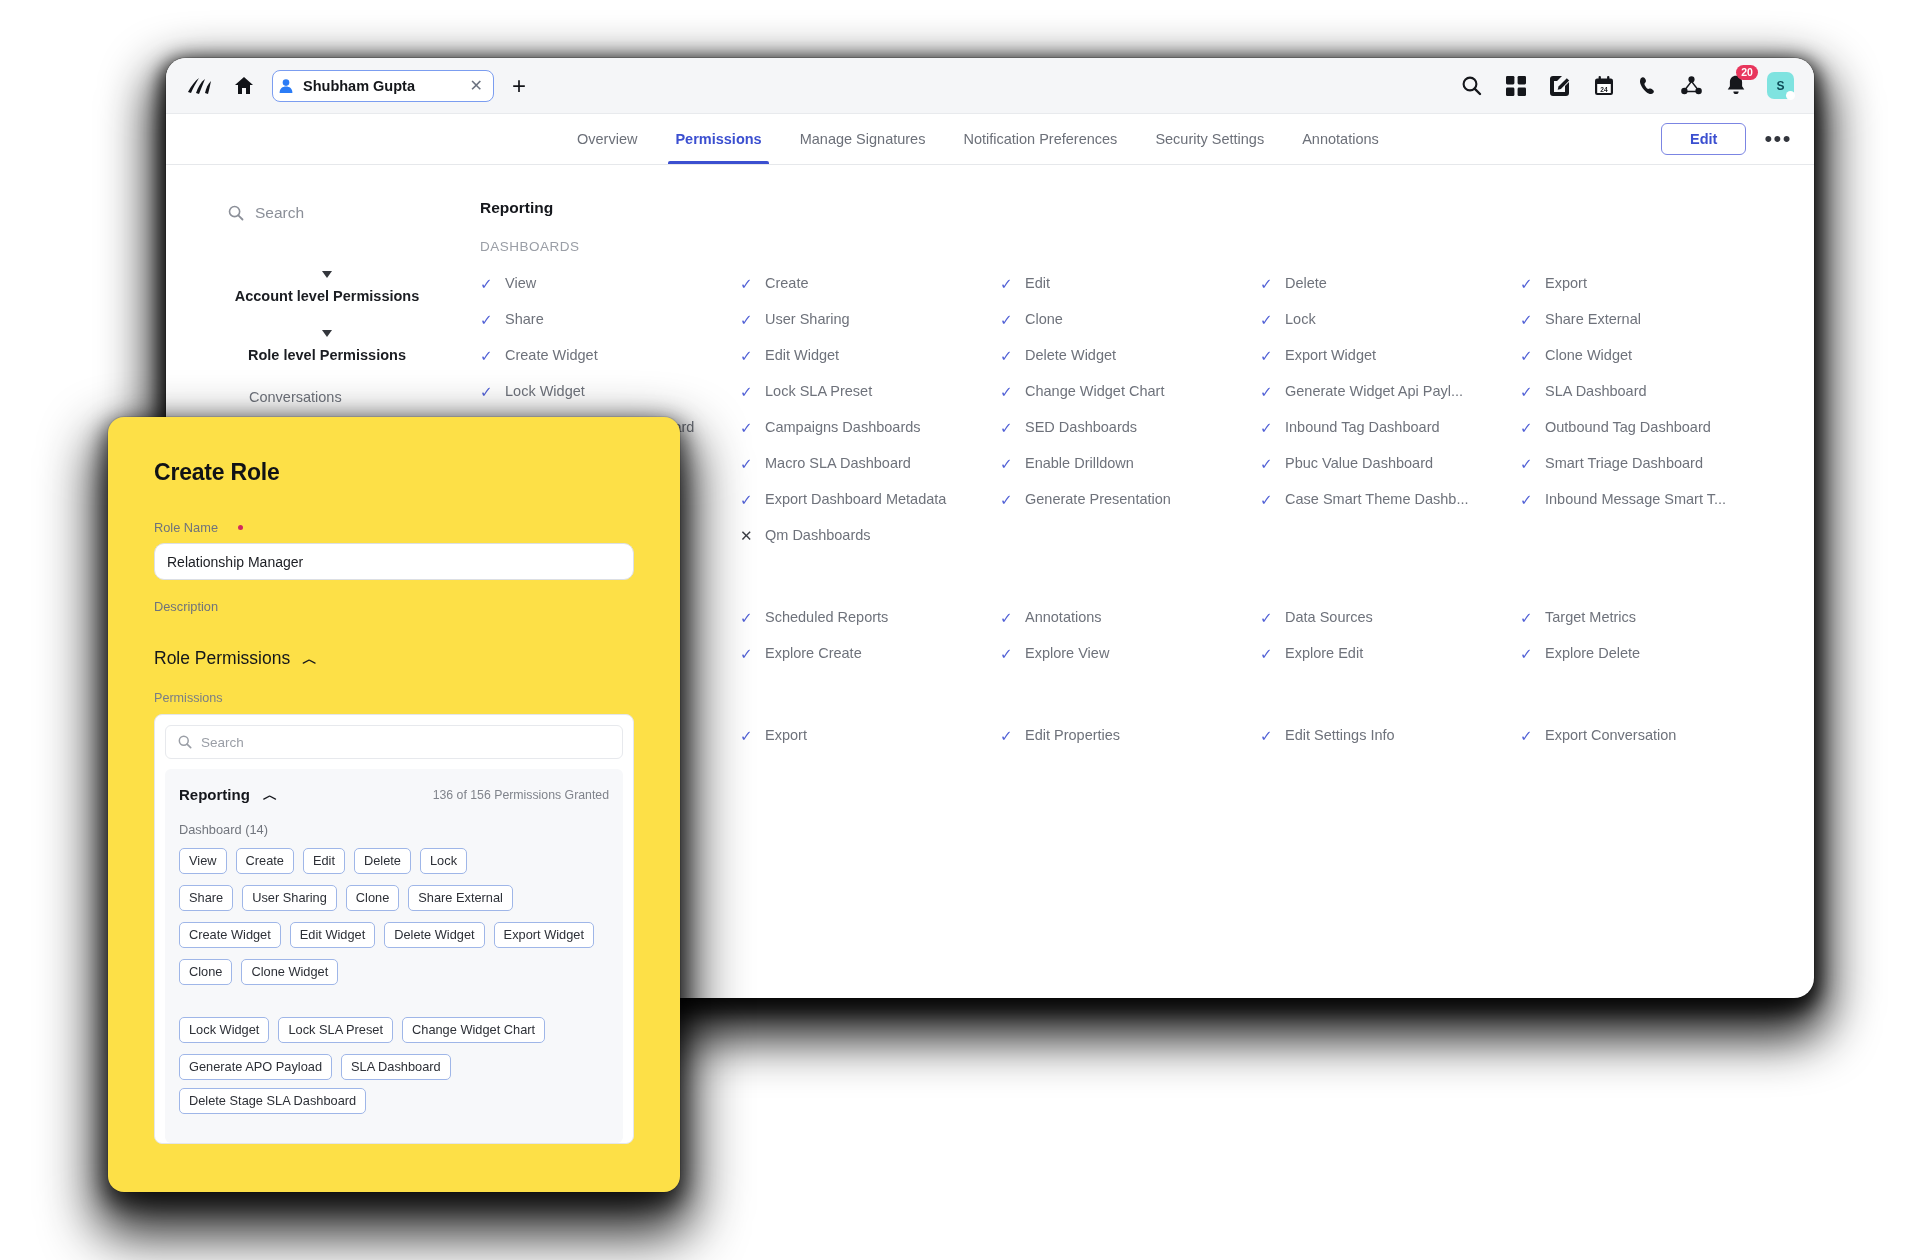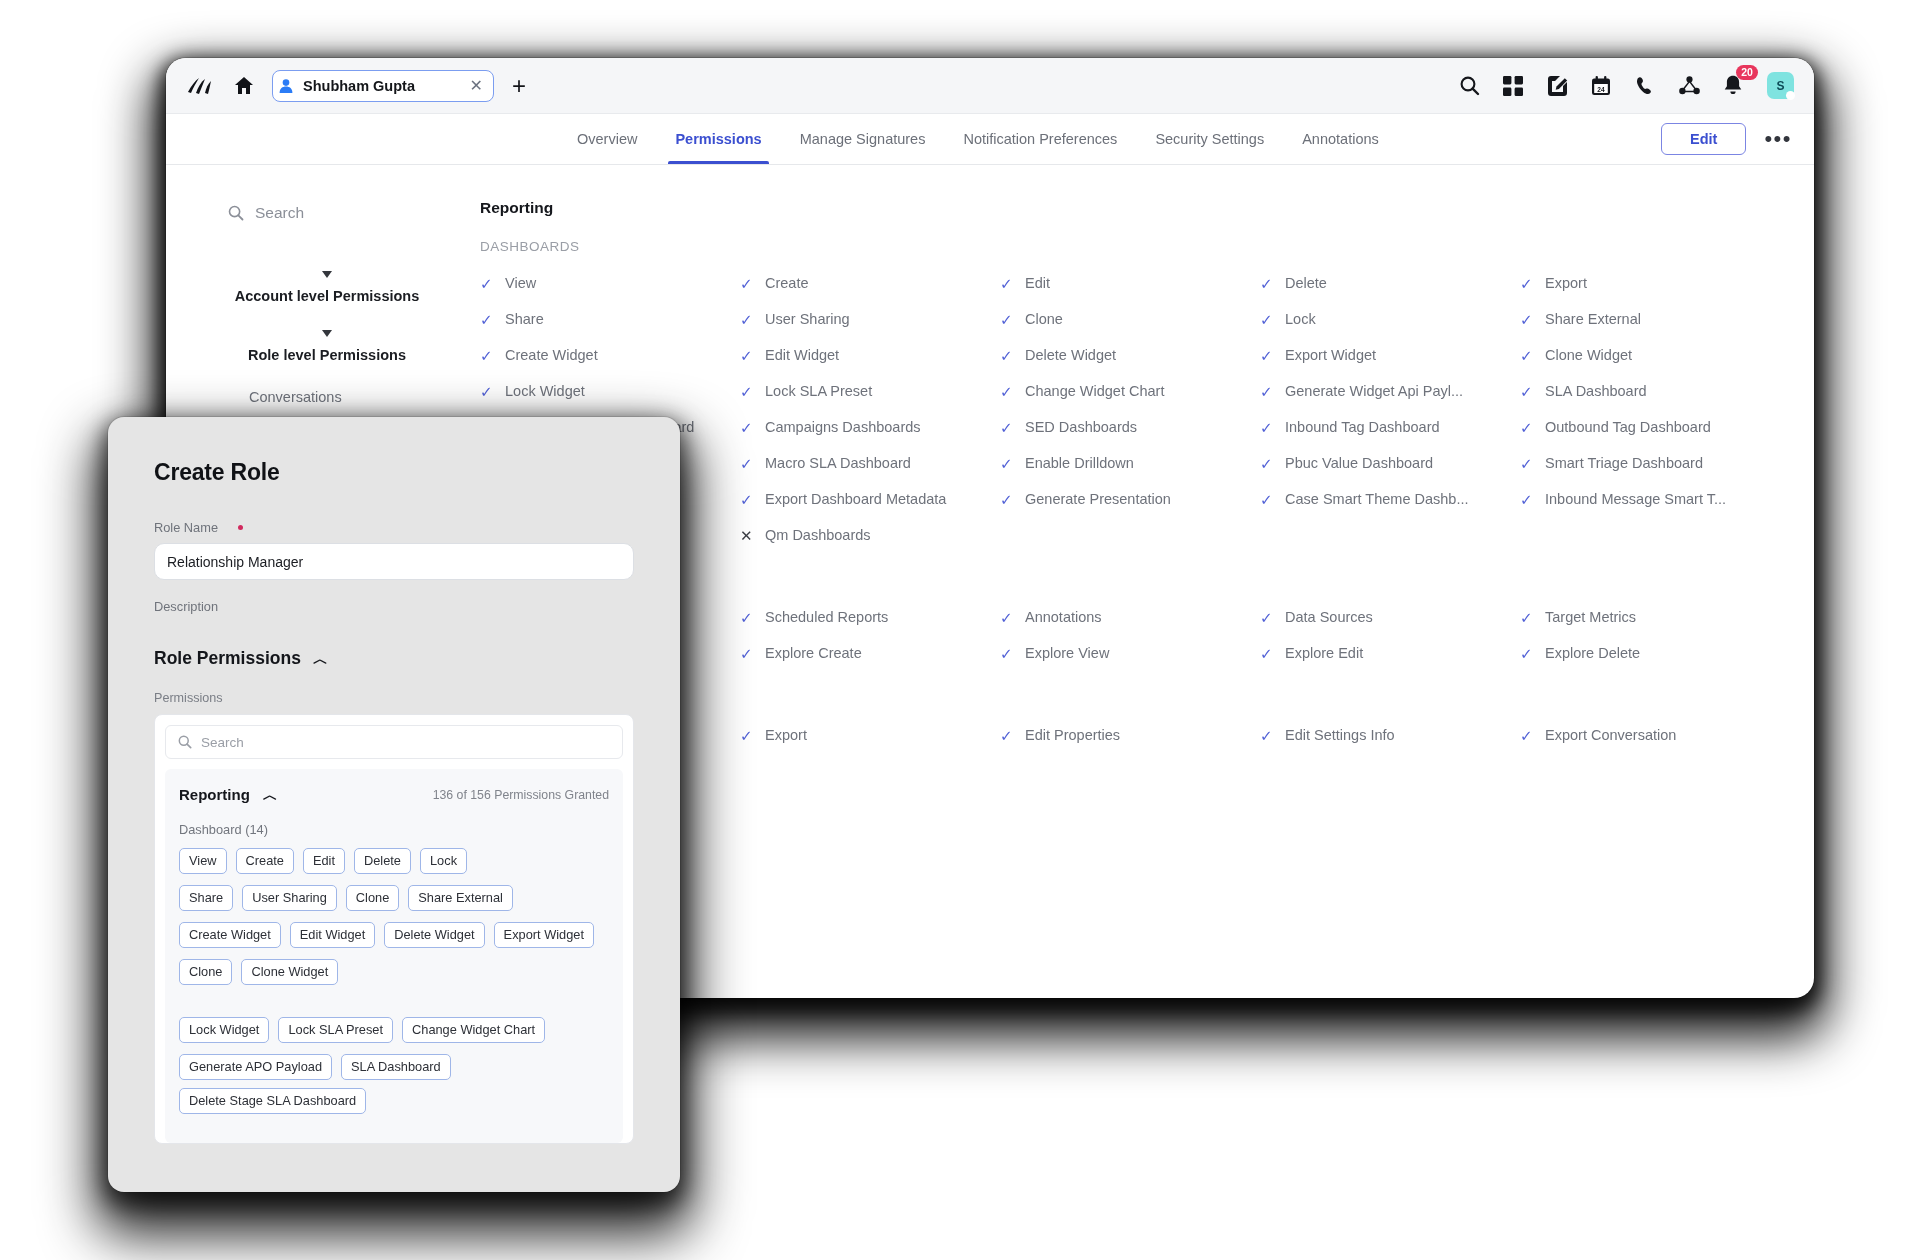--- a/index.html
+++ b/index.html
@@ -47,21 +47,21 @@
   }
   .tab-pill .tab-user-icon { width:16px; height:16px; display:flex; }
   .tab-pill .tab-title {
     font-size: 14.5px; font-weight: 700; color: #14161a;
     white-space: nowrap; flex: 1;
   }
   .tab-pill .tab-close { font-size: 16px; color: #6b7280; line-height: 1; padding: 0 2px; }
   .new-tab { font-size: 24px; color: #111318; line-height: 1; font-weight: 400; padding: 0 4px;}
   .chrome-spacer { flex: 1; }
   .chrome-icons { display: flex; align-items: center; gap: 21px; padding-right: 2px; }
-  .cicon { width: 23px; height: 23px; display:flex; align-items:center; justify-content:flex-start; color:#15171c; position:relative; }
+  .cicon { width: 23px; height: 23px; display:flex; align-items:center; justify-content:flex-end; color:#15171c; position:relative; }
   .badge {
     position: absolute; top: -9px; right: -12px;
     background: #e8365d; color:#fff; font-size: 10.5px; font-weight: 700;
     border-radius: 9px; padding: 1px 5px; line-height: 13px; min-width: 22px; text-align:center;
   }
   .avatar {
     width: 27px; height: 27px; border-radius: 7px;
     background: #7fe3e0; color:#0d4b57; font-size: 12px; font-weight:700;
     display:flex; align-items:center; justify-content:center;
     position: relative;
@@ -118,21 +118,21 @@
   .perm-cell { display: flex; align-items: center; gap: 11px; font-size: 14.5px; color: #6e727b; white-space: nowrap; }
   .tick { color: #5161d6; font-size: 15px; font-weight: 700; width: 14px; flex:none; line-height: 1;}
   .cross { color: #3c3f46; font-size: 15px; width: 14px; flex:none; line-height:1;}
   .grid-gap { height: 66px; }
 
   
   .modal {
     position: absolute;
     left: 108px; top: 417px;
     width: 572px; height: 775px;
-    background: #e5e5e5;
+    background: #fde047;
     border-radius: 16px;
     box-shadow:
       0 30px 54px 12px rgba(0,0,0,0.88),
       0 8px 22px 4px rgba(0,0,0,0.62),
       0 0 0 1px rgba(0,0,0,0.10);
     padding: 42px 46px 0 46px;
     overflow: hidden;
   }
   .modal-title { font-size: 23px; font-weight: 700; color: #101216; margin-bottom: 34px; letter-spacing:-0.2px;}
   .field-label { font-size: 12.8px; color: #6f737b; margin-bottom: 8px; display:flex; align-items:center; gap:20px;}
@@ -144,21 +144,21 @@
     background:#fff; font-family: inherit;
   }
   .text-area {
     width: 100%; height: 72px;
     border: 1px solid #dcdfe4; border-radius: 6px;
     font-size: 14px; color: #9a9ea6; padding: 9px 12px;
     background:#fff; font-family: inherit; resize:none;
   }
   .field-gap { height: 19px; }
   .rp-head { display:flex; align-items:center; gap: 12px; margin-top: 34px; margin-bottom: 22px;}
-  .rp-title { font-size: 17.5px; font-weight: 700; color: #14161b; }
+  .rp-title { font-size: 17.5px; font-weight: 400; color: #14161b; }
   .chev-up { color:#14161b; font-size: 15px; font-weight: 700; transform: translateY(1px);}
   .perm-sublabel { font-size: 12.6px; color: #7a7e86; margin-bottom: 9px; }
   .perm-box { border: 1px solid #e4e6ea; border-radius: 8px; background: #fff; padding: 10px 10px 0 10px; }
   .perm-search {
     display:flex; align-items:center; gap: 9px;
     height: 34px; border: 1px solid #e7e9ed; border-radius: 6px;
     padding: 0 12px; background:#fff; margin-bottom: 10px;
   }
   .perm-search .ptxt { font-size: 13.5px; color: #9a9ea6; }
   .perm-inner { background: #f7f8fa; border-radius: 6px; padding: 16px 14px 18px 14px; }

